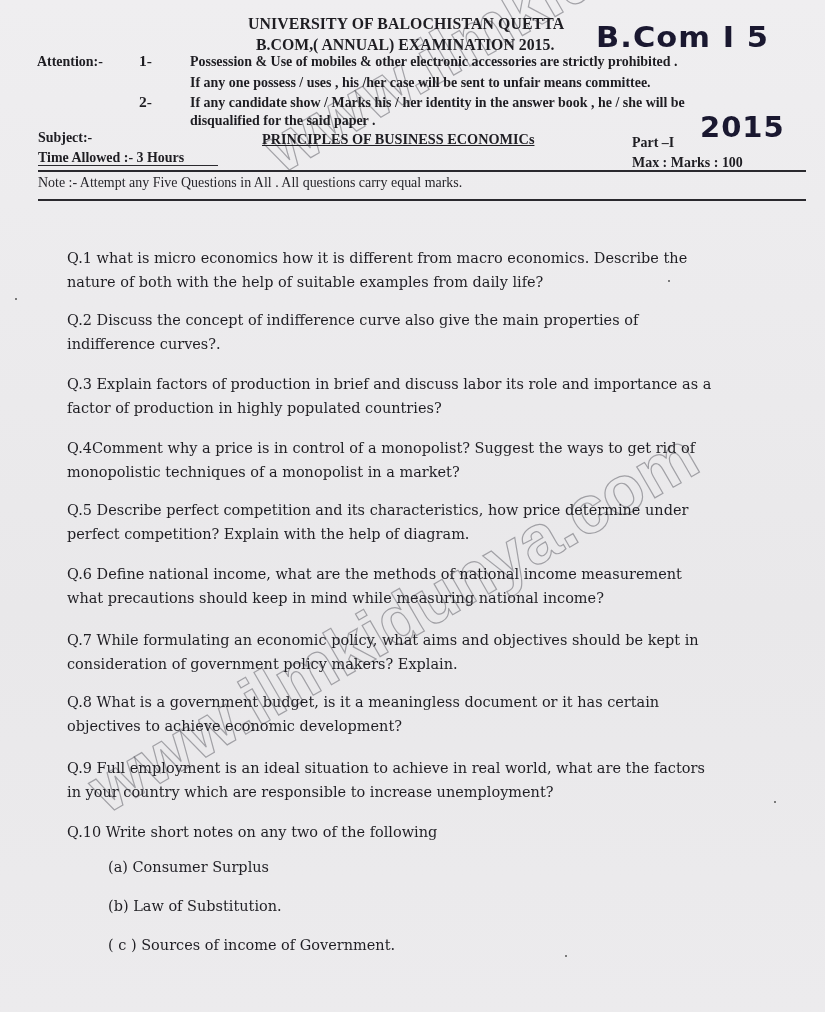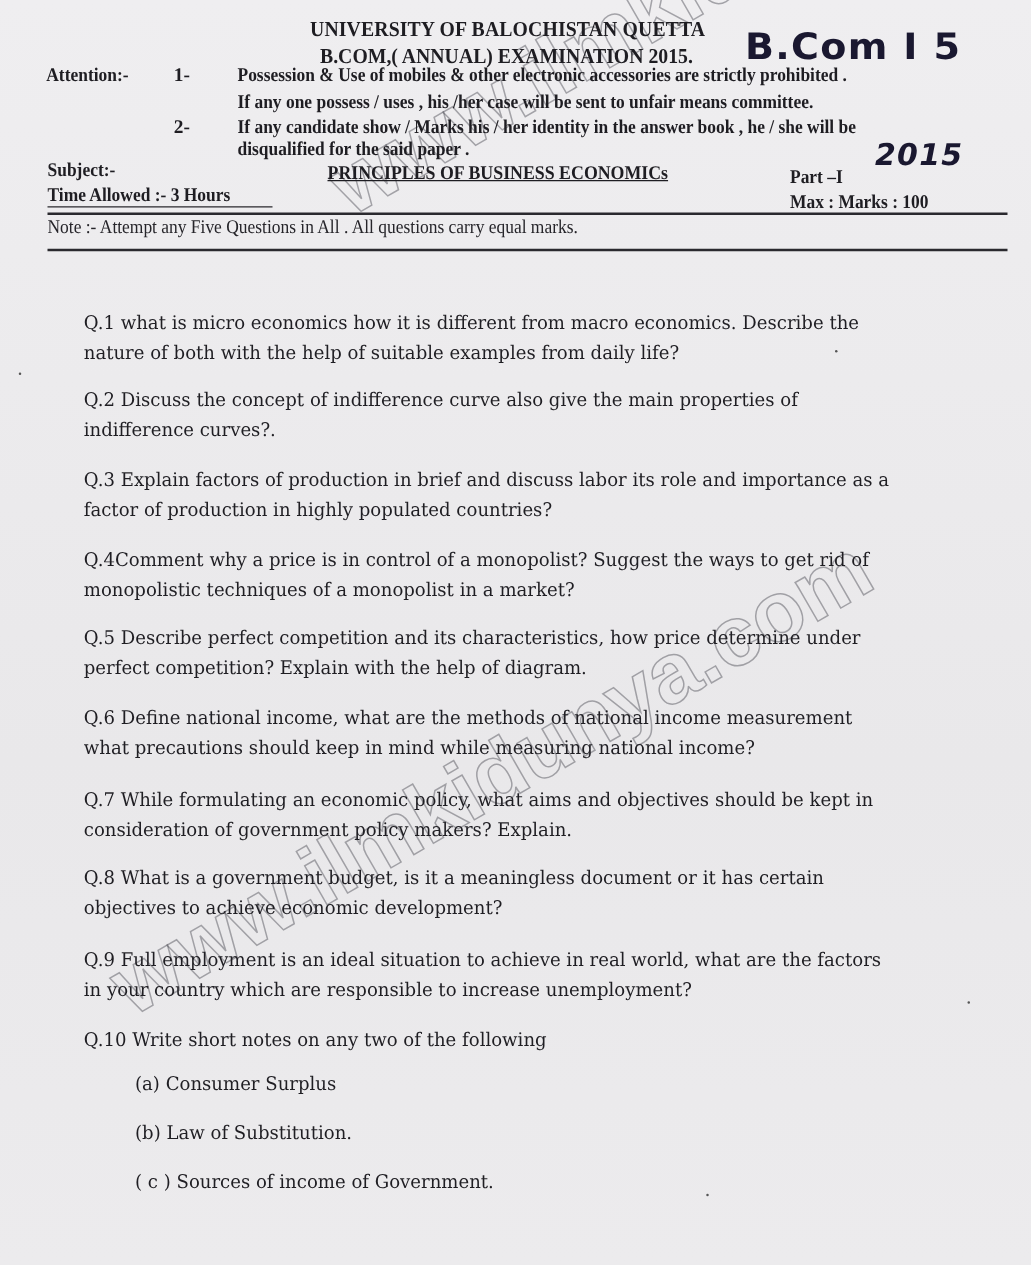--- a/index.html
+++ b/index.html
@@ -46,21 +46,21 @@
   .rule-time { left: 38px; top: 165px; width: 180px; height: 1.2px; }
 
   .hand {
     position: absolute;
     font-family: "DejaVu Sans", sans-serif;
     font-weight: bold;
     color: #1a1830;
     white-space: nowrap;
   }
   .hand-class { left: 596px; top: 20px; font-size: 29px; transform: scaleX(1.05); transform-origin: left top; letter-spacing: 1px; }
-  .hand-year { left: 700px; top: 110px; font-size: 24px; font-style: italic; letter-spacing: 1px; }
+  .hand-year { left: 700px; top: 110px; font-size: 29px; letter-spacing: 1px; }
 
   .questions {
     position: absolute; left: 67px; top: 246px; width: 700px;
     font-family: "DejaVu Serif", serif; font-size: 15px; line-height: 24px;
     color: #1f1e23;
   }
   .q { position: absolute; left: 0; width: 700px; transform: scaleX(0.965); transform-origin: left top; }
   .q p { margin: 0; }
   .sub { position: absolute; font-family: "DejaVu Serif", serif; font-size: 15px; color: #1f1e23; white-space: nowrap; transform: scaleX(0.965); transform-origin: left top; }
 

